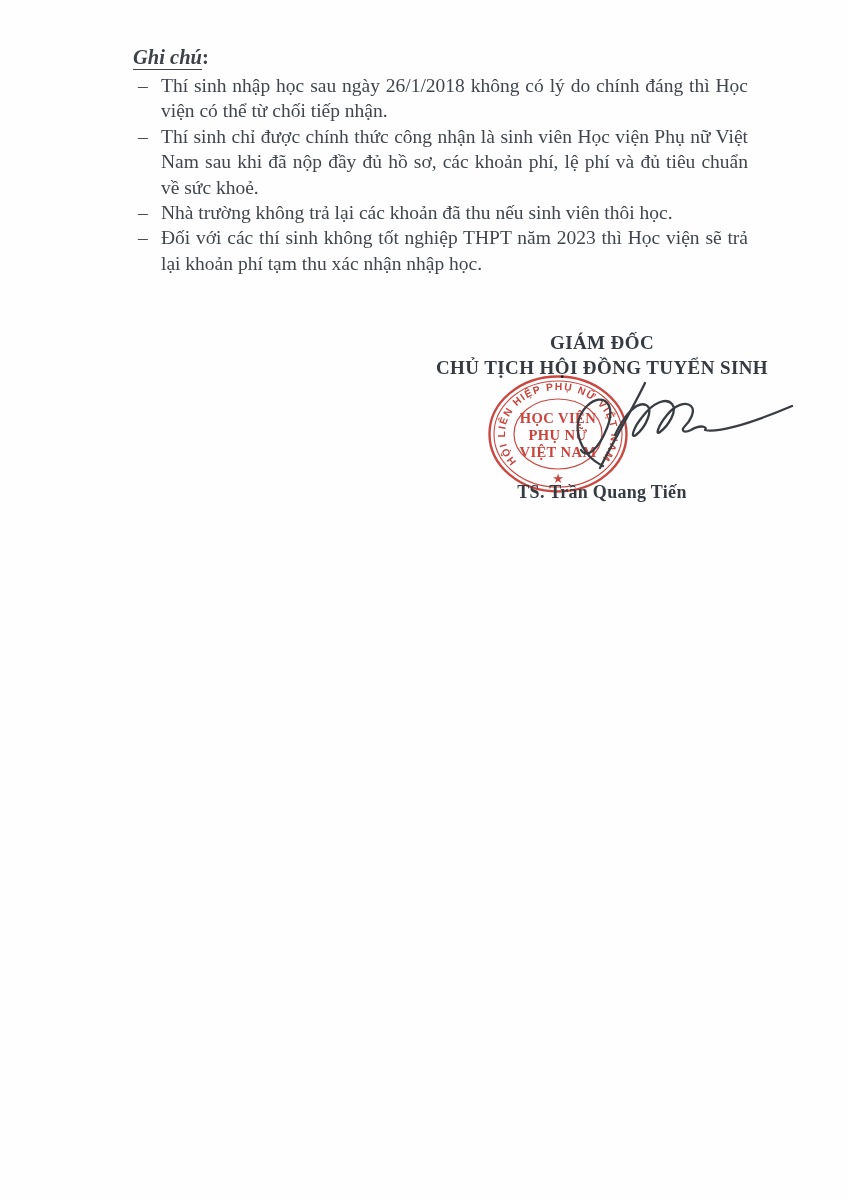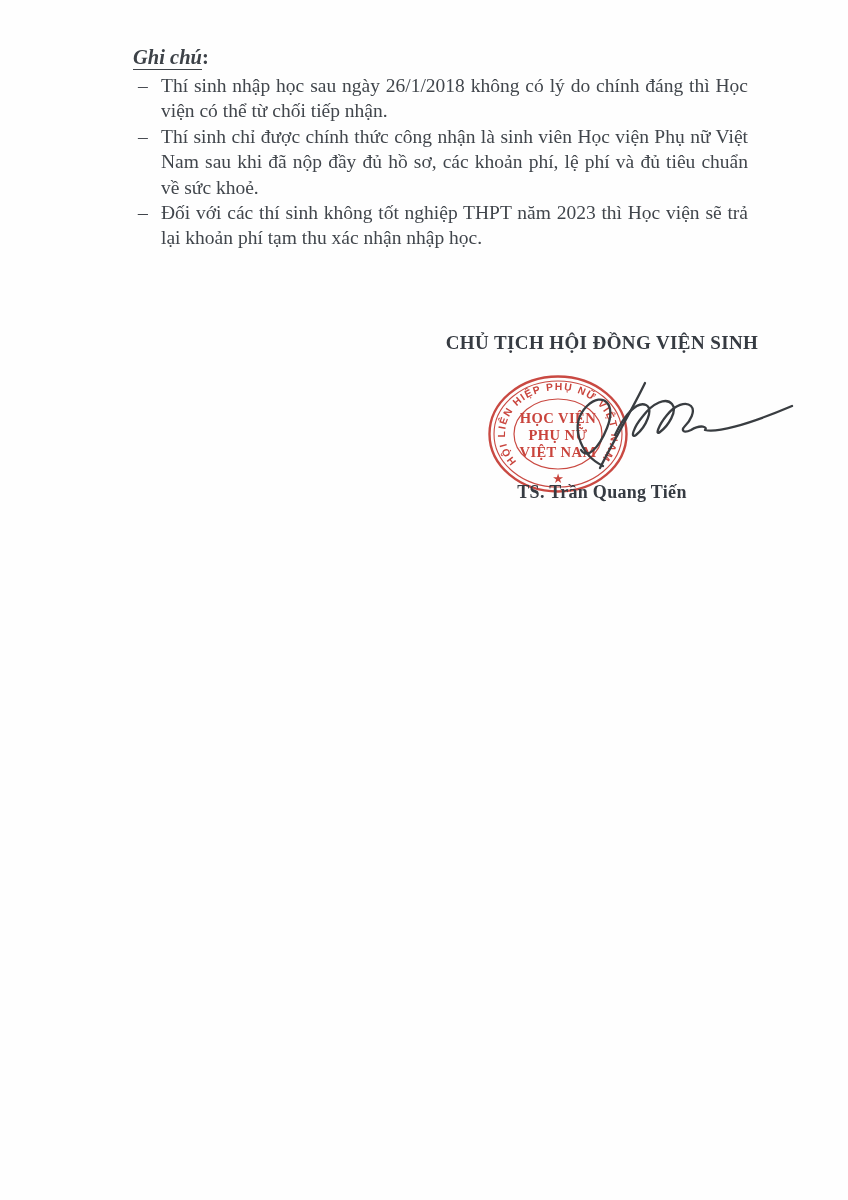--- a/index.html
+++ b/index.html
@@ -83,29 +83,31 @@
     <div class="note-item">
       <span class="note-dash">–</span>
       <span>Thí sinh nhập học sau ngày 26/1/2018 không có lý do chính đáng thì Học viện có thể từ chối tiếp nhận.</span>
     </div>
     <div class="note-item">
       <span class="note-dash">–</span>
       <span>Thí sinh chỉ được chính thức công nhận là sinh viên Học viện Phụ nữ Việt Nam sau khi đã nộp đầy đủ hồ sơ, các khoản phí, lệ phí và đủ tiêu chuẩn về sức khoẻ.</span>
     </div>
     <div class="note-item">
       <span class="note-dash">–</span>
+      <span>Nhà trường không trả lại các khoản đã thu nếu sinh viên thôi học.</span>
     </div>
     <div class="note-item">
       <span class="note-dash">–</span>
       <span>Đối với các thí sinh không tốt nghiệp THPT năm 2023 thì Học viện sẽ trả lại khoản phí tạm thu xác nhận nhập học.</span>
     </div>
   </div>
 
   <div class="sig-titles">
-    <div>CHỦ TỊCH HỘI ĐỒNG VIỆN SINH</div>
+    <div>GIÁM ĐỐC</div>
+    <div>CHỦ TỊCH HỘI ĐỒNG TUYỂN SINH</div>
   </div>
 
   <svg class="stamp-svg" viewBox="0 0 144 122" aria-hidden="true">
     <ellipse class="ring" cx="72" cy="61" rx="68.5" ry="57.5" stroke-width="2.4"></ellipse>
     <ellipse class="ring" cx="72" cy="61" rx="64" ry="53" stroke-width="1.1"></ellipse>
     <ellipse class="ring" cx="72" cy="61" rx="44" ry="35" stroke-width="1.2"></ellipse>
     <defs>
       <path id="ringPath" d="M 31.4 89.3 A 53 44 0 1 1 112.6 89.3" fill="none"></path>
     </defs>
     <text class="ring-text">

